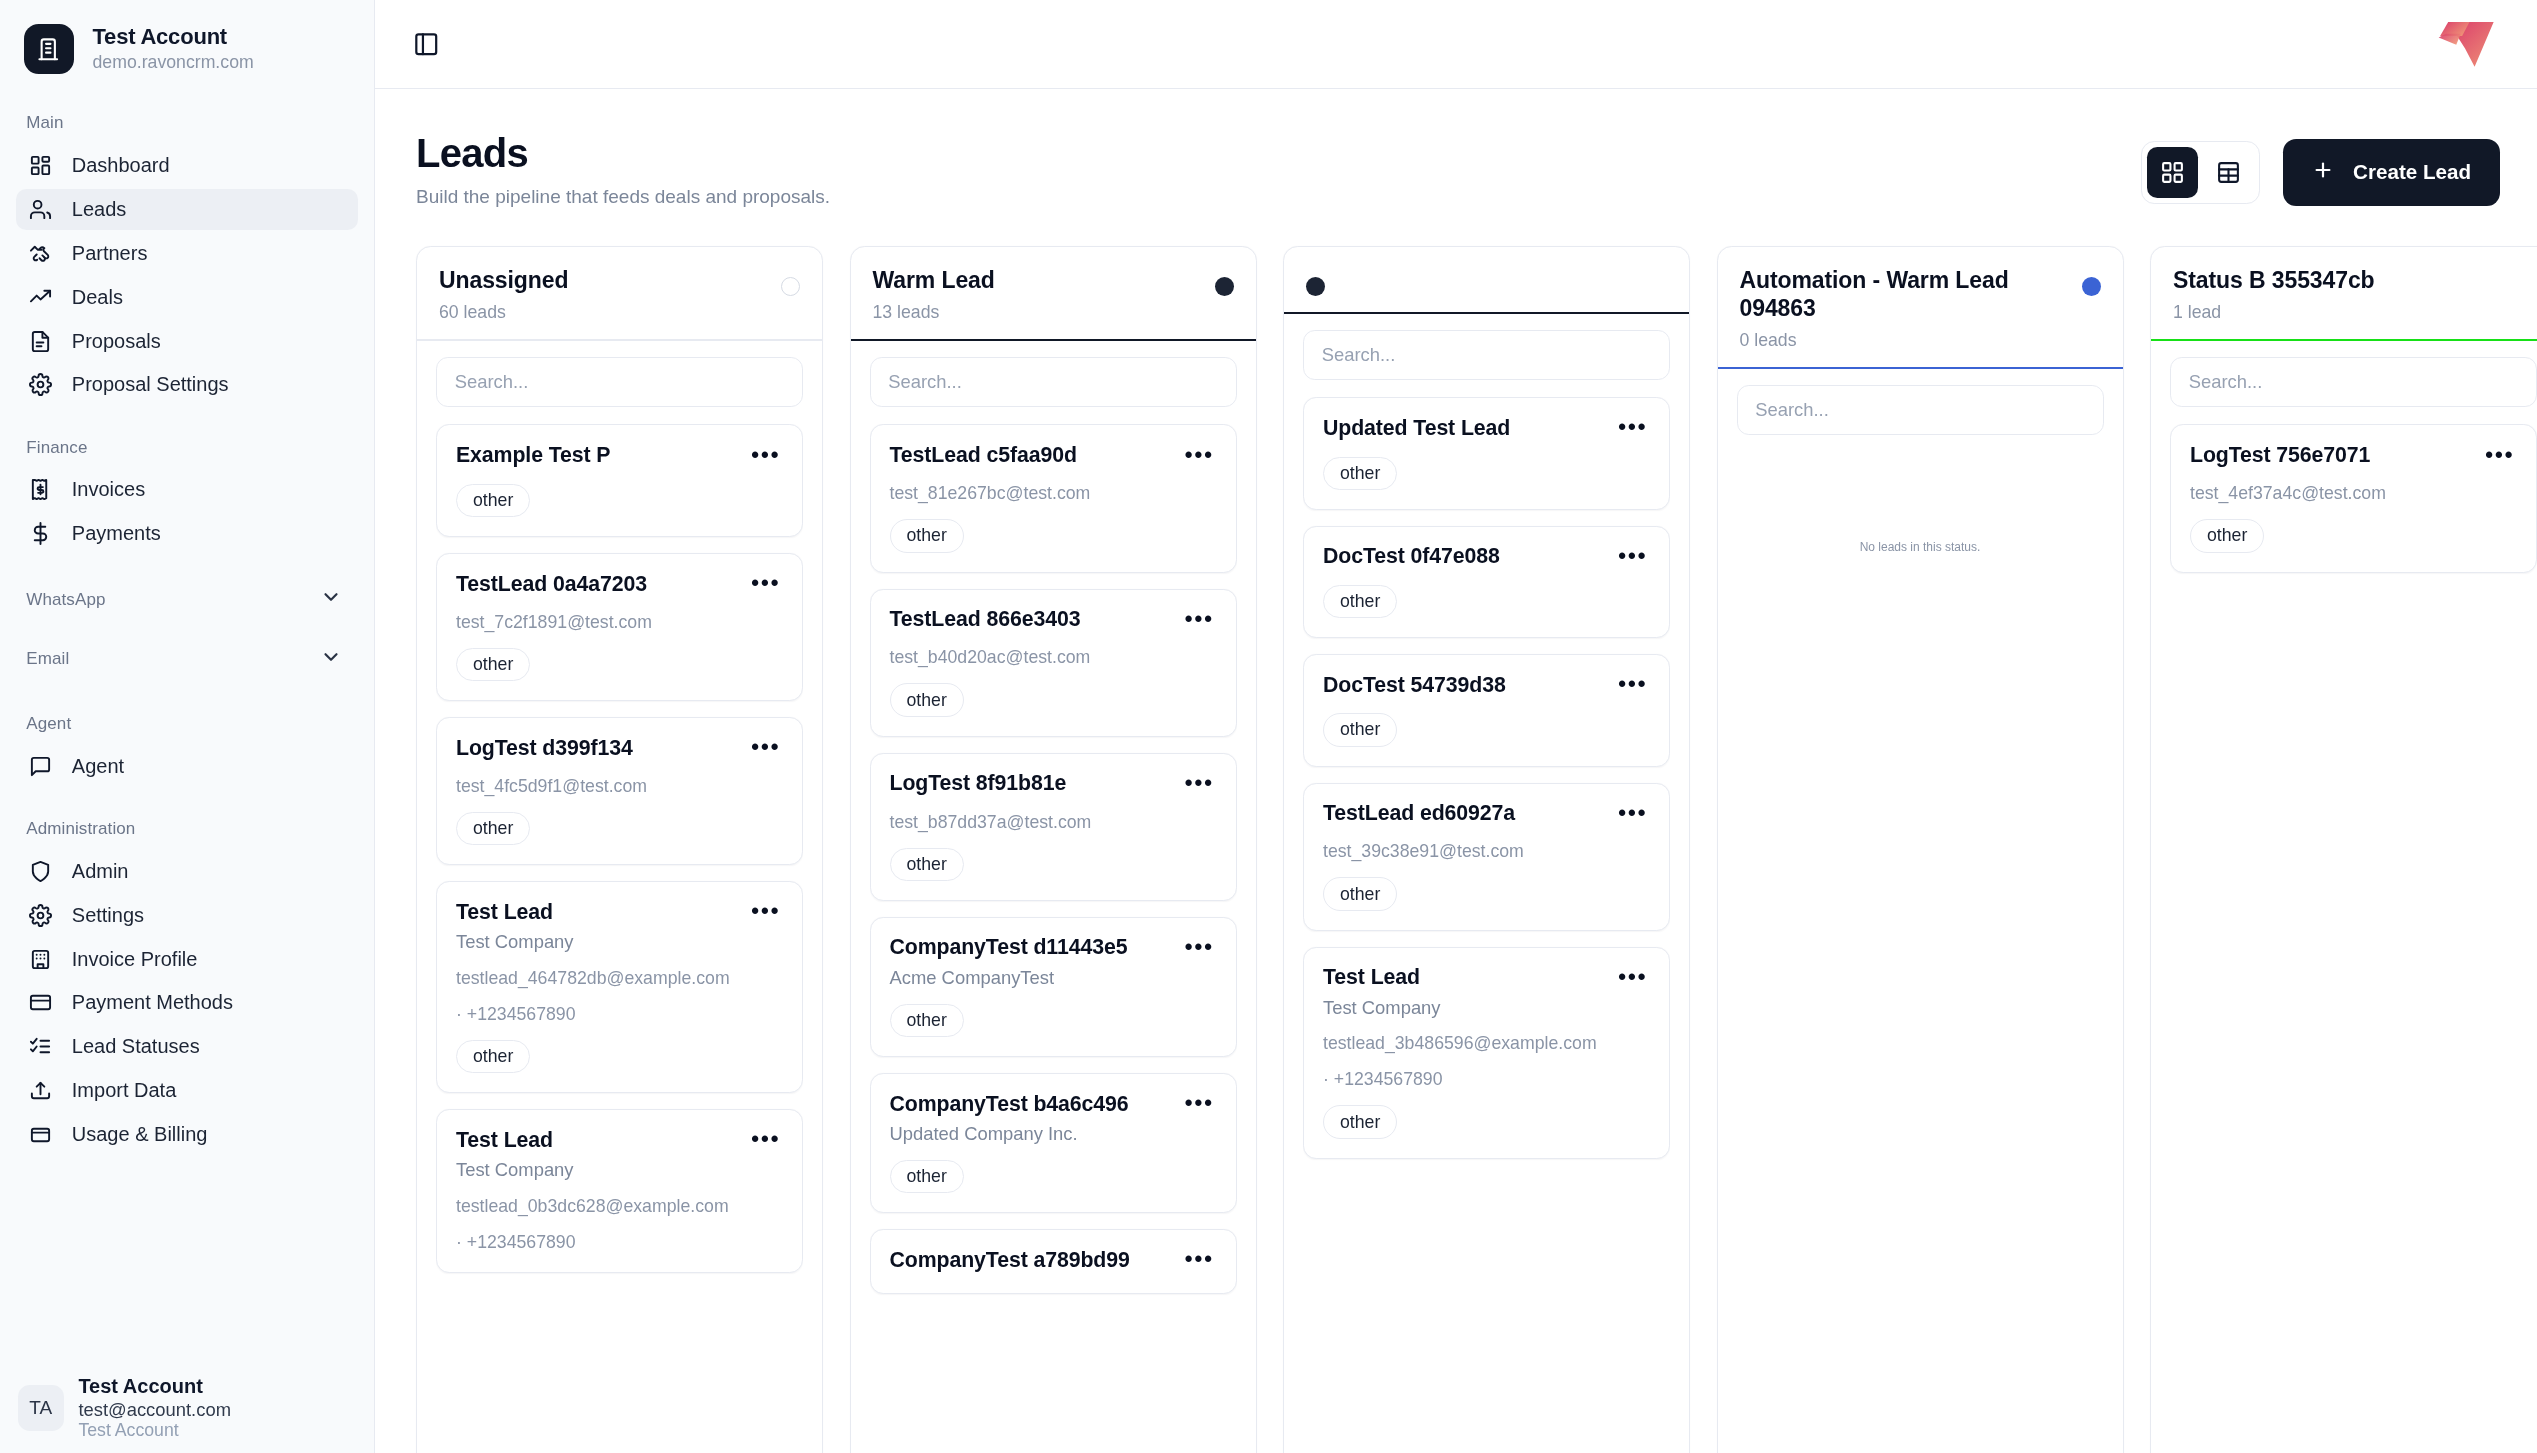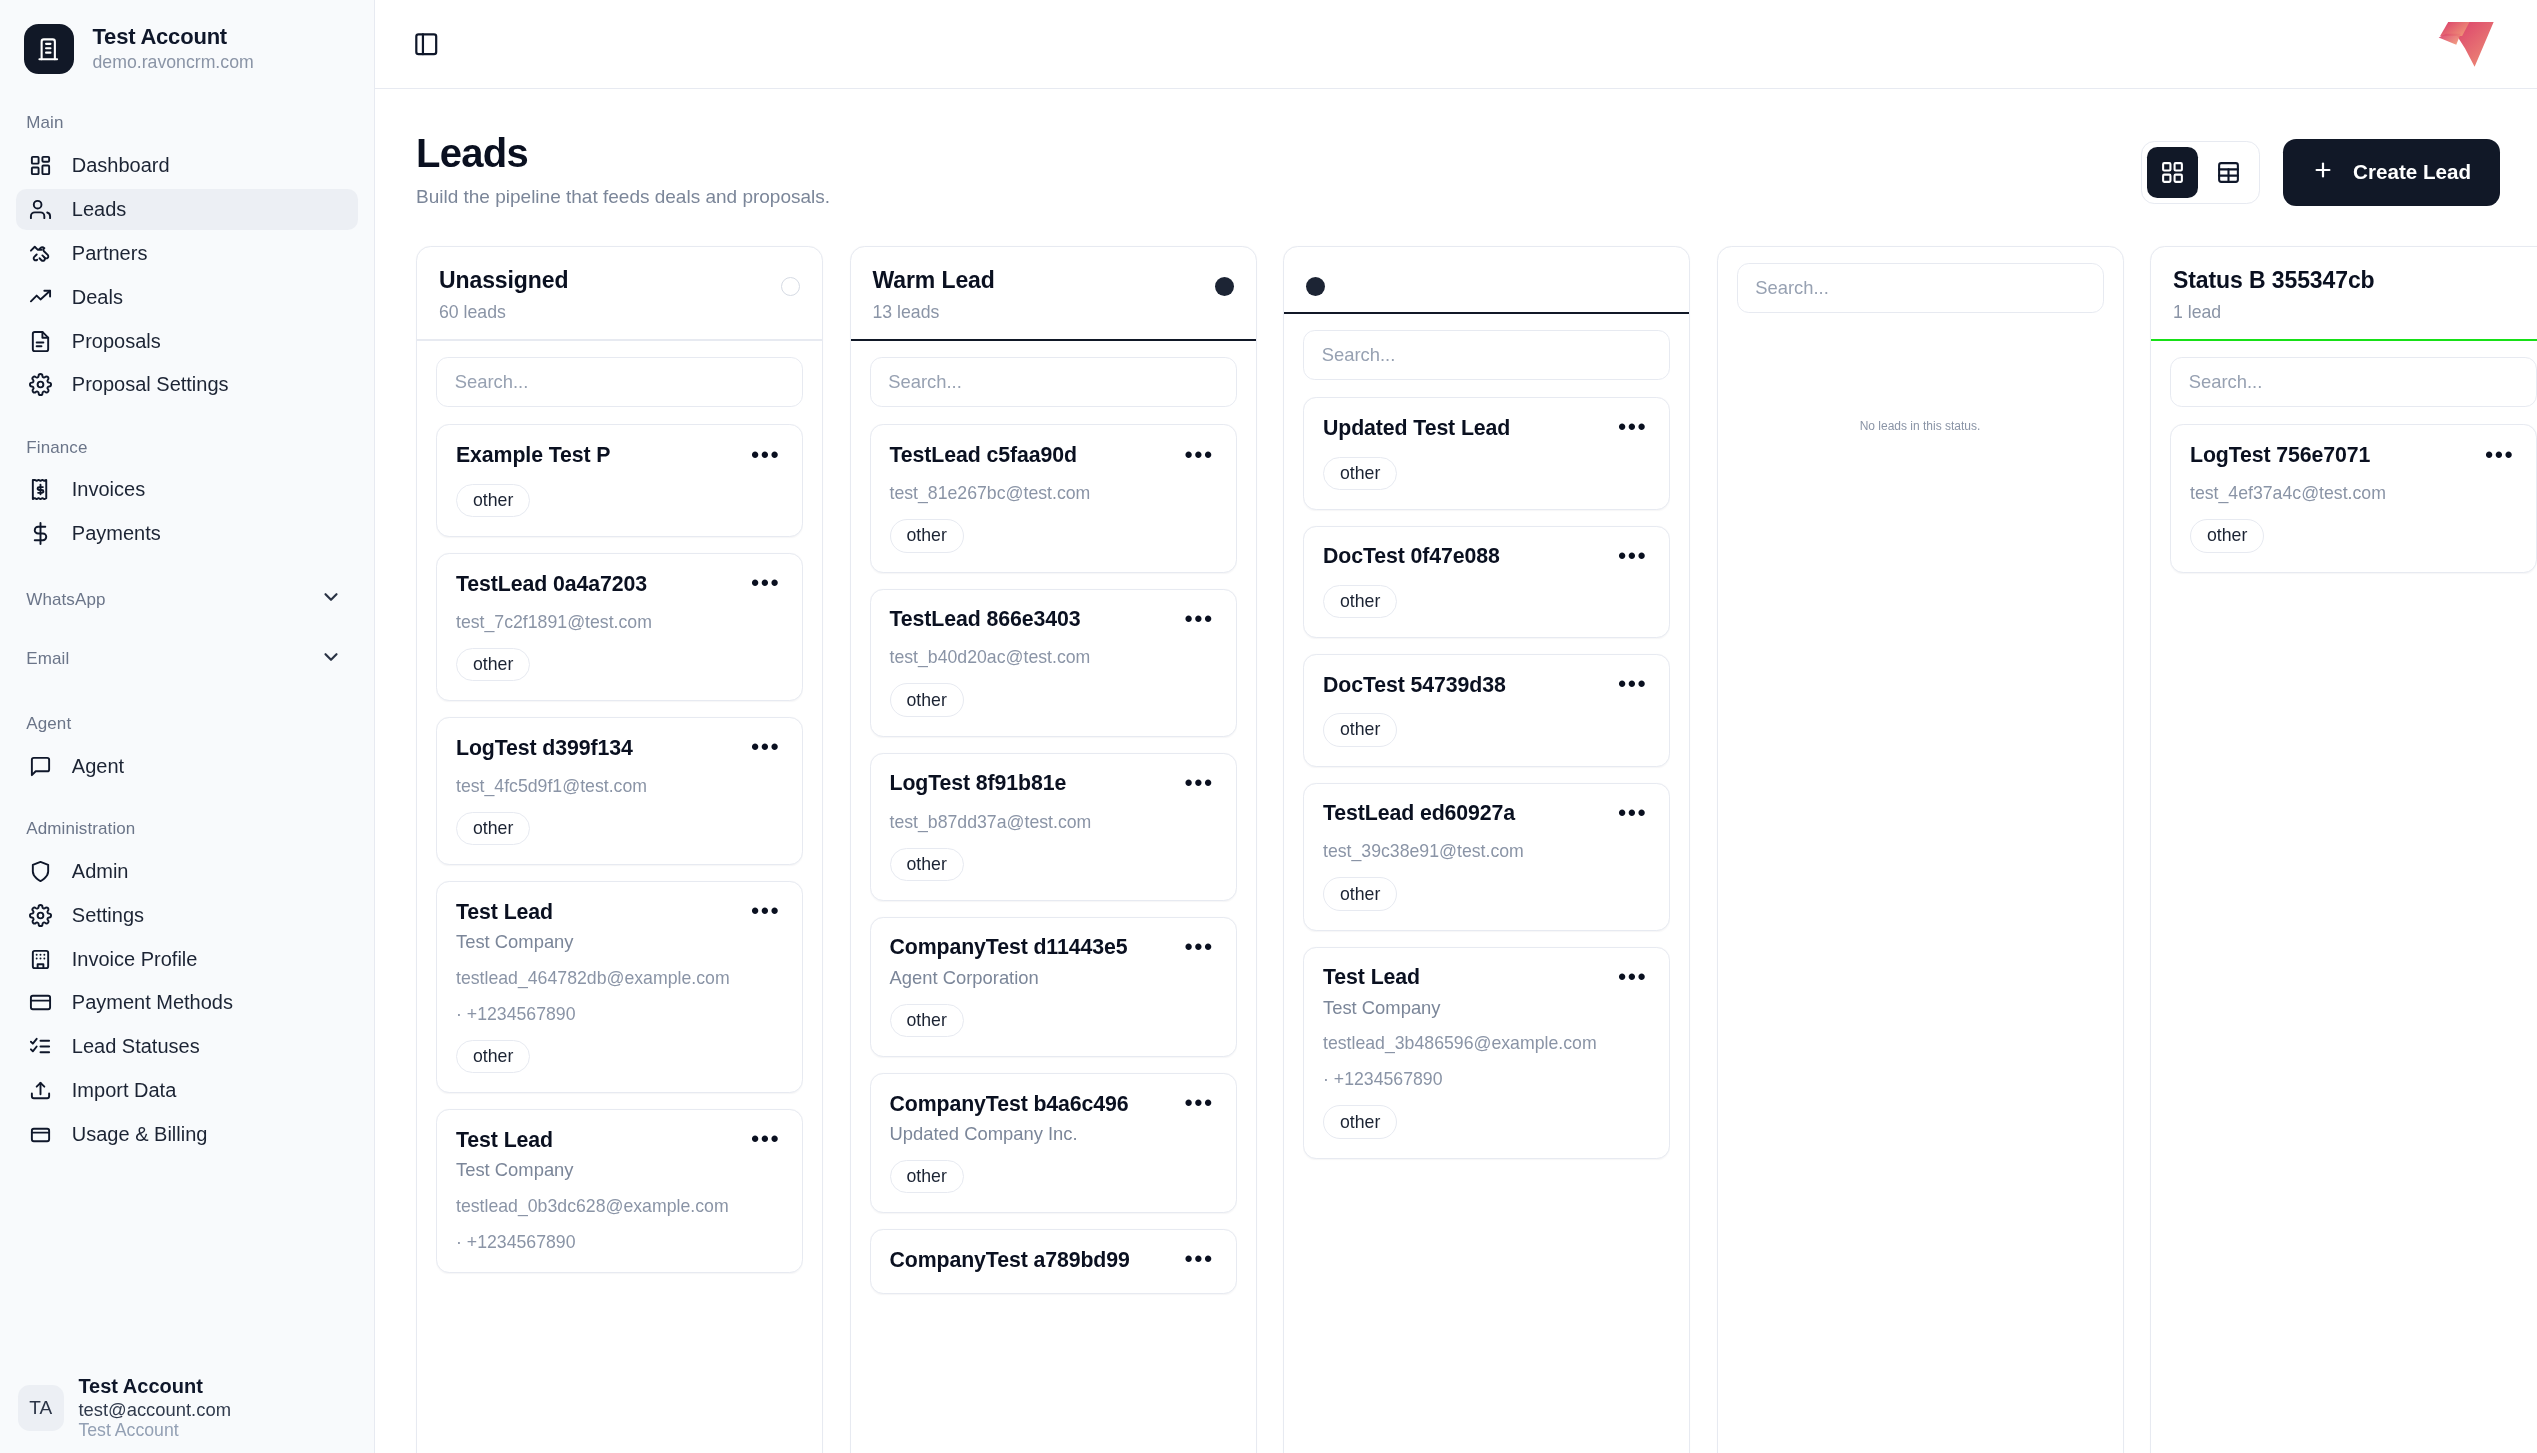--- a/index.html
+++ b/index.html
@@ -523,21 +523,21 @@
                   <div class="lead-name">TestLead 866e3403</div>
                   <div class="lead-menu">•••</div>
                 </div><div class="lead-email">test_b40d20ac@test.com</div><div class="tag">other</div></div>
               <div class="lead-card"><div class="lead-top">
                   <div class="lead-name">LogTest 8f91b81e</div>
                   <div class="lead-menu">•••</div>
                 </div><div class="lead-email">test_b87dd37a@test.com</div><div class="tag">other</div></div>
               <div class="lead-card"><div class="lead-top">
                   <div class="lead-name">CompanyTest d11443e5</div>
                   <div class="lead-menu">•••</div>
-                </div><div class="lead-company">Agent Corporation</div><div class="tag">other</div></div>
+                </div><div class="lead-company">Acme CompanyTest</div><div class="tag">other</div></div>
               <div class="lead-card"><div class="lead-top">
                   <div class="lead-name">CompanyTest b4a6c496</div>
                   <div class="lead-menu">•••</div>
                 </div><div class="lead-company">Updated Company Inc.</div><div class="tag">other</div></div>
               <div class="lead-card">
                 <div class="lead-top">
                   <div class="lead-name">CompanyTest a789bd99</div>
                   <div class="lead-menu">•••</div>
                 </div>
               </div>
@@ -568,20 +568,27 @@
                   <div class="lead-menu">•••</div>
                 </div><div class="lead-email">test_39c38e91@test.com</div><div class="tag">other</div></div>
               <div class="lead-card"><div class="lead-top">
                   <div class="lead-name">Test Lead</div>
                   <div class="lead-menu">•••</div>
                 </div><div class="lead-company">Test Company</div><div class="lead-email">testlead_3b486596@example.com</div><div class="lead-phone">· +1234567890</div><div class="tag">other</div></div>
             </div>
           </div>
         </div>
         <div class="column">
+          <div class="col-head" style="border-bottom-color: rgb(59, 99, 212);">
+            <div class="col-head-text">
+              <div class="col-title">Automation - Warm Lead 094863</div>
+              <div class="col-count">0 leads</div>
+            </div>
+            <div class="col-dot" style="background: rgb(59, 99, 212);"></div>
+          </div>
           <div class="col-body">
             <input class="col-search" type="text" placeholder="Search..." style="">
             <div class="cards">
               <div class="empty-msg">No leads in this status.</div>
             </div>
           </div>
         </div>
         <div class="column">
           <div class="col-head" style="border-bottom-color: rgb(23, 224, 23);">
             <div class="col-head-text">

